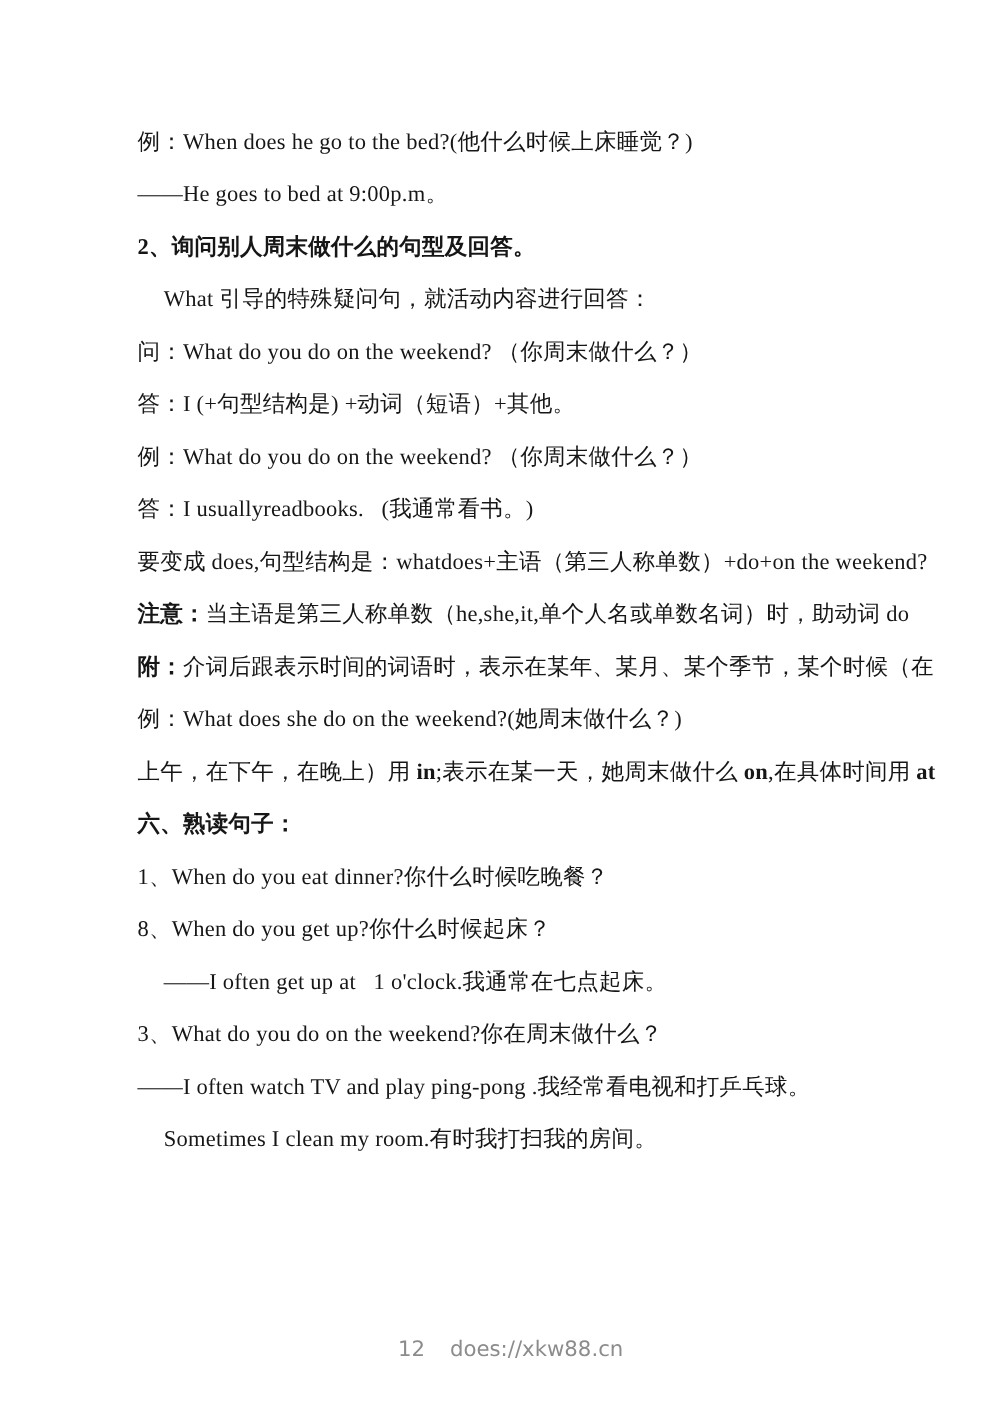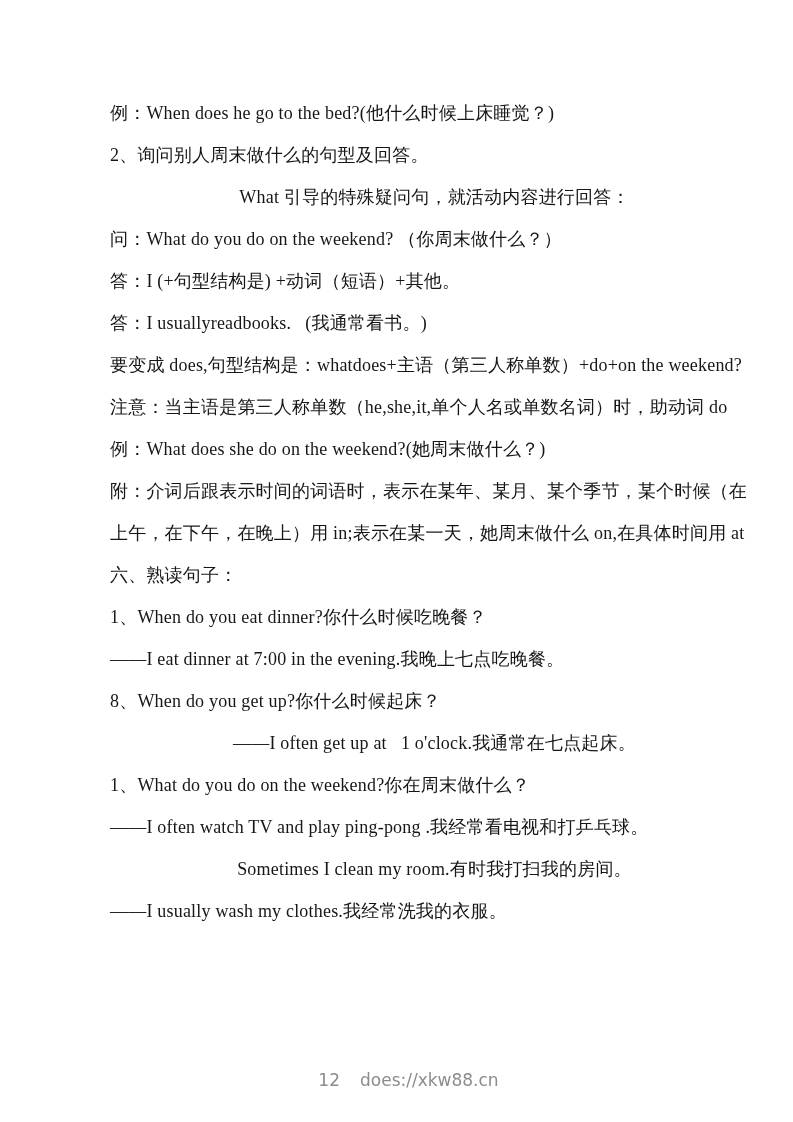--- a/index.html
+++ b/index.html
@@ -25,24 +25,23 @@
   .line {
     margin: 0;
     height: 42px;
     line-height: 42px;
     font-size: 18px;
     white-space: pre;
     letter-spacing: 0.2px;
   }
   .line.indent {
     padding-left: 21px;
-    text-align: center;
   }
   .run { font-weight: normal; }
-  .run.bold { font-weight: normal; }
+  .run.bold { font-weight: bold; }
   .footer {
     position: absolute;
     left: 0;
     right: 0;
     top: 1068px;
     display: flex;
     justify-content: center;
     gap: 20px;
     font-family: "DejaVu Sans", "Liberation Sans", sans-serif;
     font-size: 17px;
@@ -52,39 +51,39 @@
   }
 </style>
 </head>
 <body>
 
 <div class="page">
 
   <div class="content">
 
   <p class="line"><span class="run">例：When does he go to the bed?(他什么时候上床睡觉？)</span></p>
+      <p class="line"><span class="run">——He goes to bed at 9:00p.m。</span></p>
       <p class="line"><span class="run bold">2、询问别人周末做什么的句型及回答。</span></p>
       <p class="line indent"><span class="run">What 引导的特殊疑问句，就活动内容进行回答：</span></p>
       <p class="line"><span class="run">问：What do you do on the weekend? （你周末做什么？）</span></p>
       <p class="line"><span class="run">答：I (+句型结构是) +动词（短语）+其他。</span></p>
+      <p class="line"><span class="run">例：What do you do on the weekend? （你周末做什么？）</span></p>
       <p class="line"><span class="run">答：I usuallyreadbooks.   (我通常看书。)</span></p>
       <p class="line"><span class="run">要变成 does,句型结构是：whatdoes+主语（第三人称单数）+do+on the weekend?</span></p>
       <p class="line"><span class="run bold">注意：</span><span class="run">当主语是第三人称单数（he,she,it,单个人名或单数名词）时，助动词 do</span></p>
+      <p class="line"><span class="run bold">附：</span><span class="run">介词后跟表示时间的词语时，表示在某年、某月、某个季节，某个时候（在</span></p>
       <p class="line"><span class="run">例：What does she do on the weekend?(她周末做什么？)</span></p>
-      <p class="line"><span class="run bold">附：</span><span class="run">介词后跟表示时间的词语时，表示在某年、某月、某个季节，某个时候（在</span></p>
       <p class="line"><span class="run">上午，在下午，在晚上）用 </span><span class="run bold">in</span><span class="run">;表示在某一天，她周末做什么 </span><span class="run bold">on</span><span class="run">,在具体时间用 </span><span class="run bold">at</span></p>
       <p class="line"><span class="run bold">六、熟读句子：</span></p>
       <p class="line"><span class="run">1、When do you eat dinner?你什么时候吃晚餐？</span></p>
-      <p class="line"><span class="run">——I eat dinner at 7:00 in the evening.我晚上七点吃晚餐。</span></p>
       <p class="line"><span class="run">8、When do you get up?你什么时候起床？</span></p>
       <p class="line indent"><span class="run">——I often get up at   1 o'clock.我通常在七点起床。</span></p>
-      <p class="line"><span class="run">1、What do you do on the weekend?你在周末做什么？</span></p>
+      <p class="line"><span class="run">3、What do you do on the weekend?你在周末做什么？</span></p>
       <p class="line"><span class="run">——I often watch TV and play ping-pong .我经常看电视和打乒乓球。</span></p>
       <p class="line indent"><span class="run">Sometimes I clean my room.有时我打扫我的房间。</span></p>
-      <p class="line"><span class="run">——I usually wash my clothes.我经常洗我的衣服。</span></p>
     </div>
 
   <div class="footer">
     <span>12</span>
     <span>does://xkw88.cn</span>
   </div>
 
 </div>
 
 </body></html>

